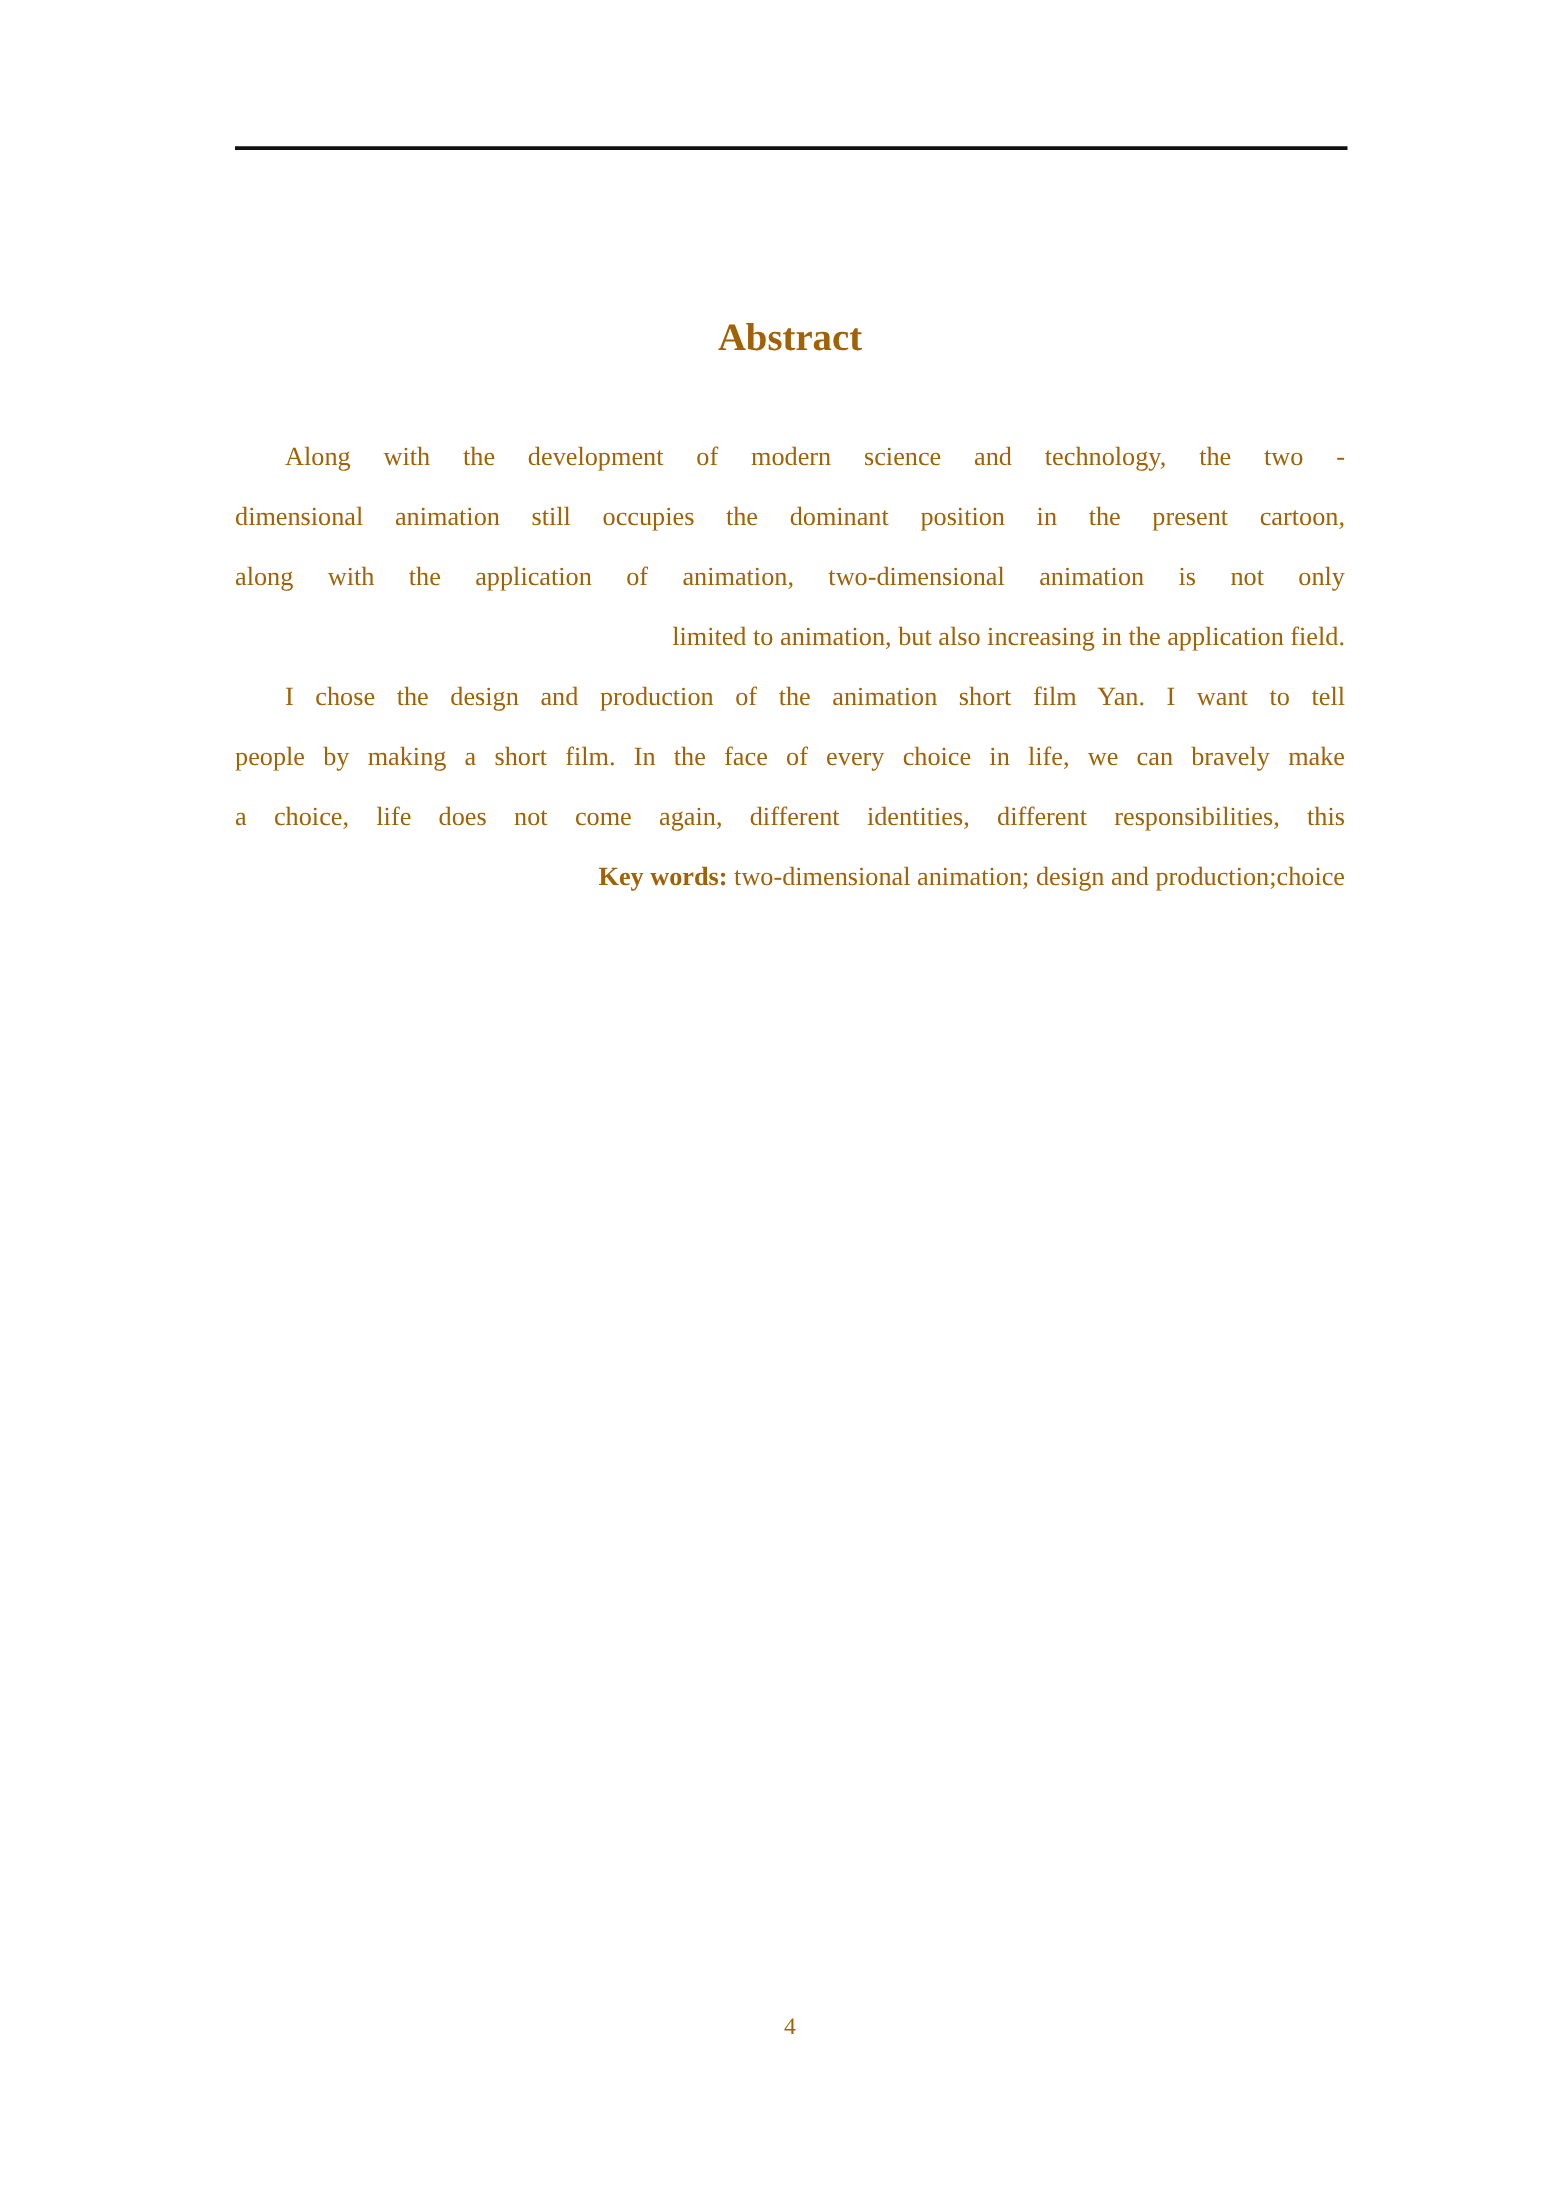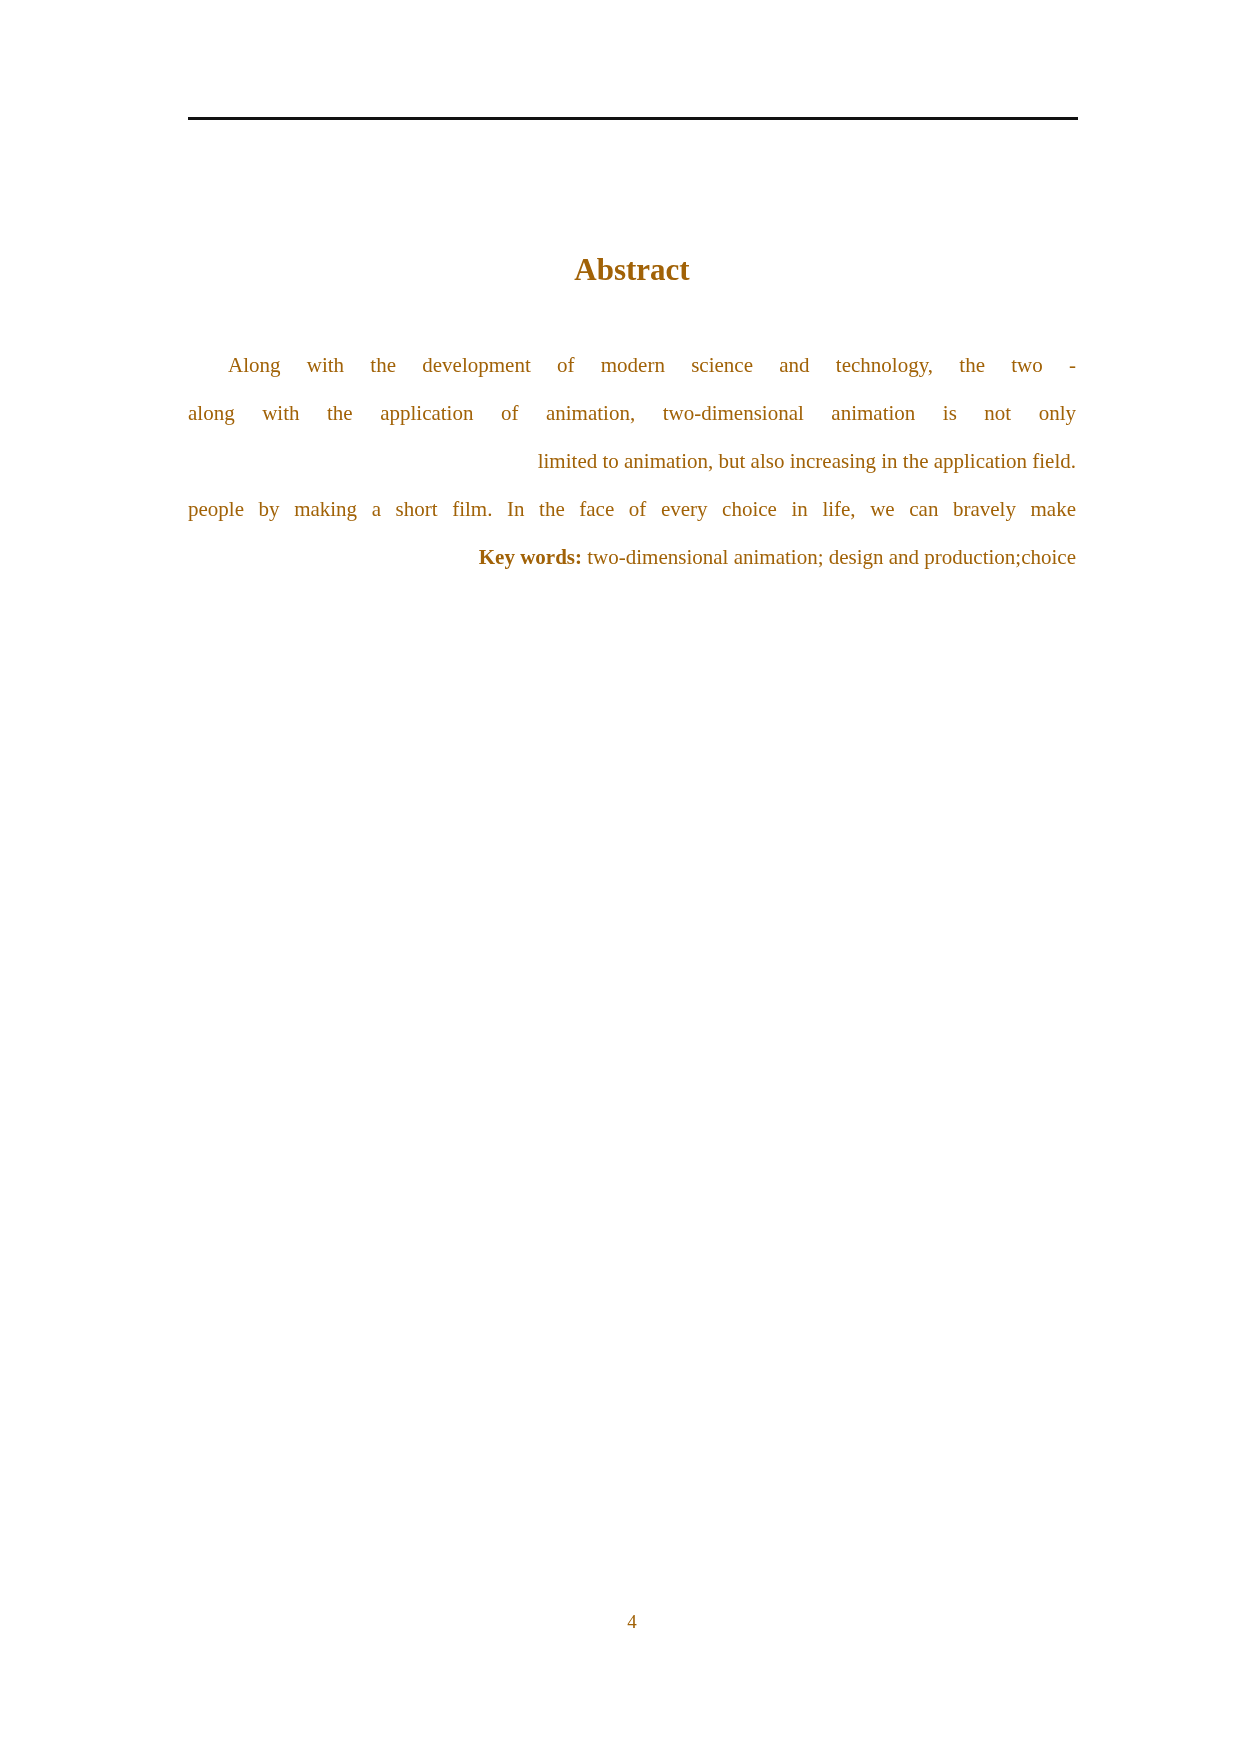--- a/index.html
+++ b/index.html
@@ -73,24 +73,27 @@
 
 <div class="page">
 
   <div class="top-rule"></div>
 
   <h1 class="heading">Abstract</h1>
 
   <div class="body-text">
 
     <div class="line just indent">Along with the development of modern science and technology, the two -</div>
+    <div class="line just">dimensional animation still occupies the dominant position in the present cartoon,</div>
     <div class="line just">along with the application of animation, two-dimensional animation is not only</div>
     <div class="line">limited to animation, but also increasing in the application field.</div>
 
+    <div class="line just indent">I chose the design and production of the animation short film Yan. I want to tell</div>
     <div class="line just">people by making a short film. In the face of every choice in life, we can bravely make</div>
+    <div class="line just">a choice, life does not come again, different identities, different responsibilities, this</div>
 
     <div class="line indent">
       <span class="kw-label">Key words:</span><span> two-dimensional animation; design and production;choice</span>
     </div>
 
   </div>
 
   <div class="footer">
     <span>4</span>
   </div>

